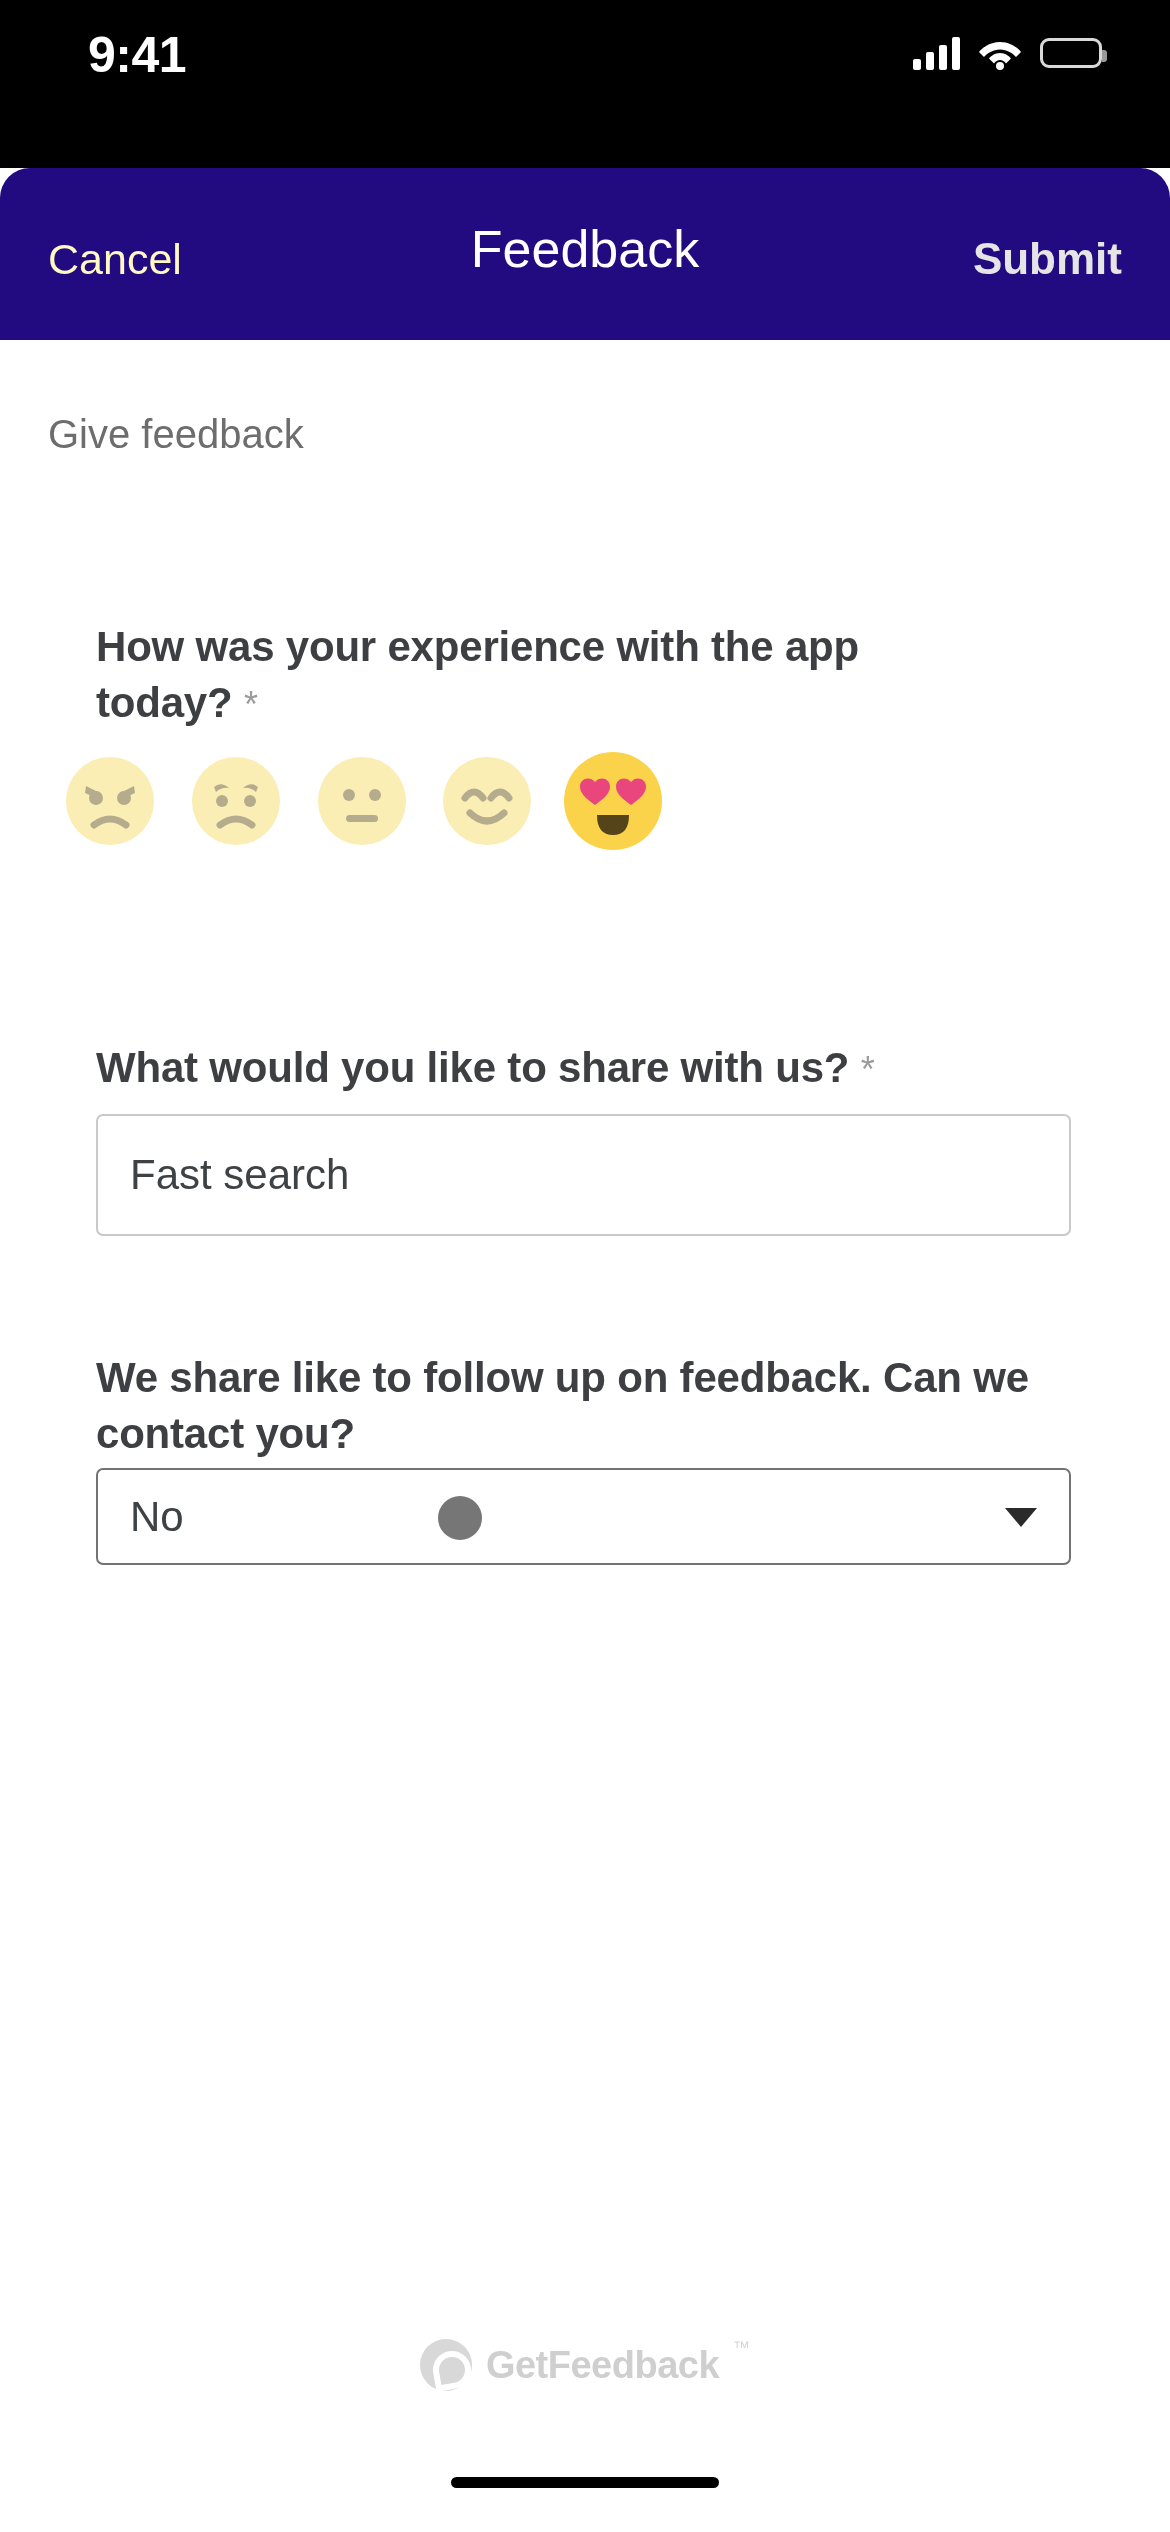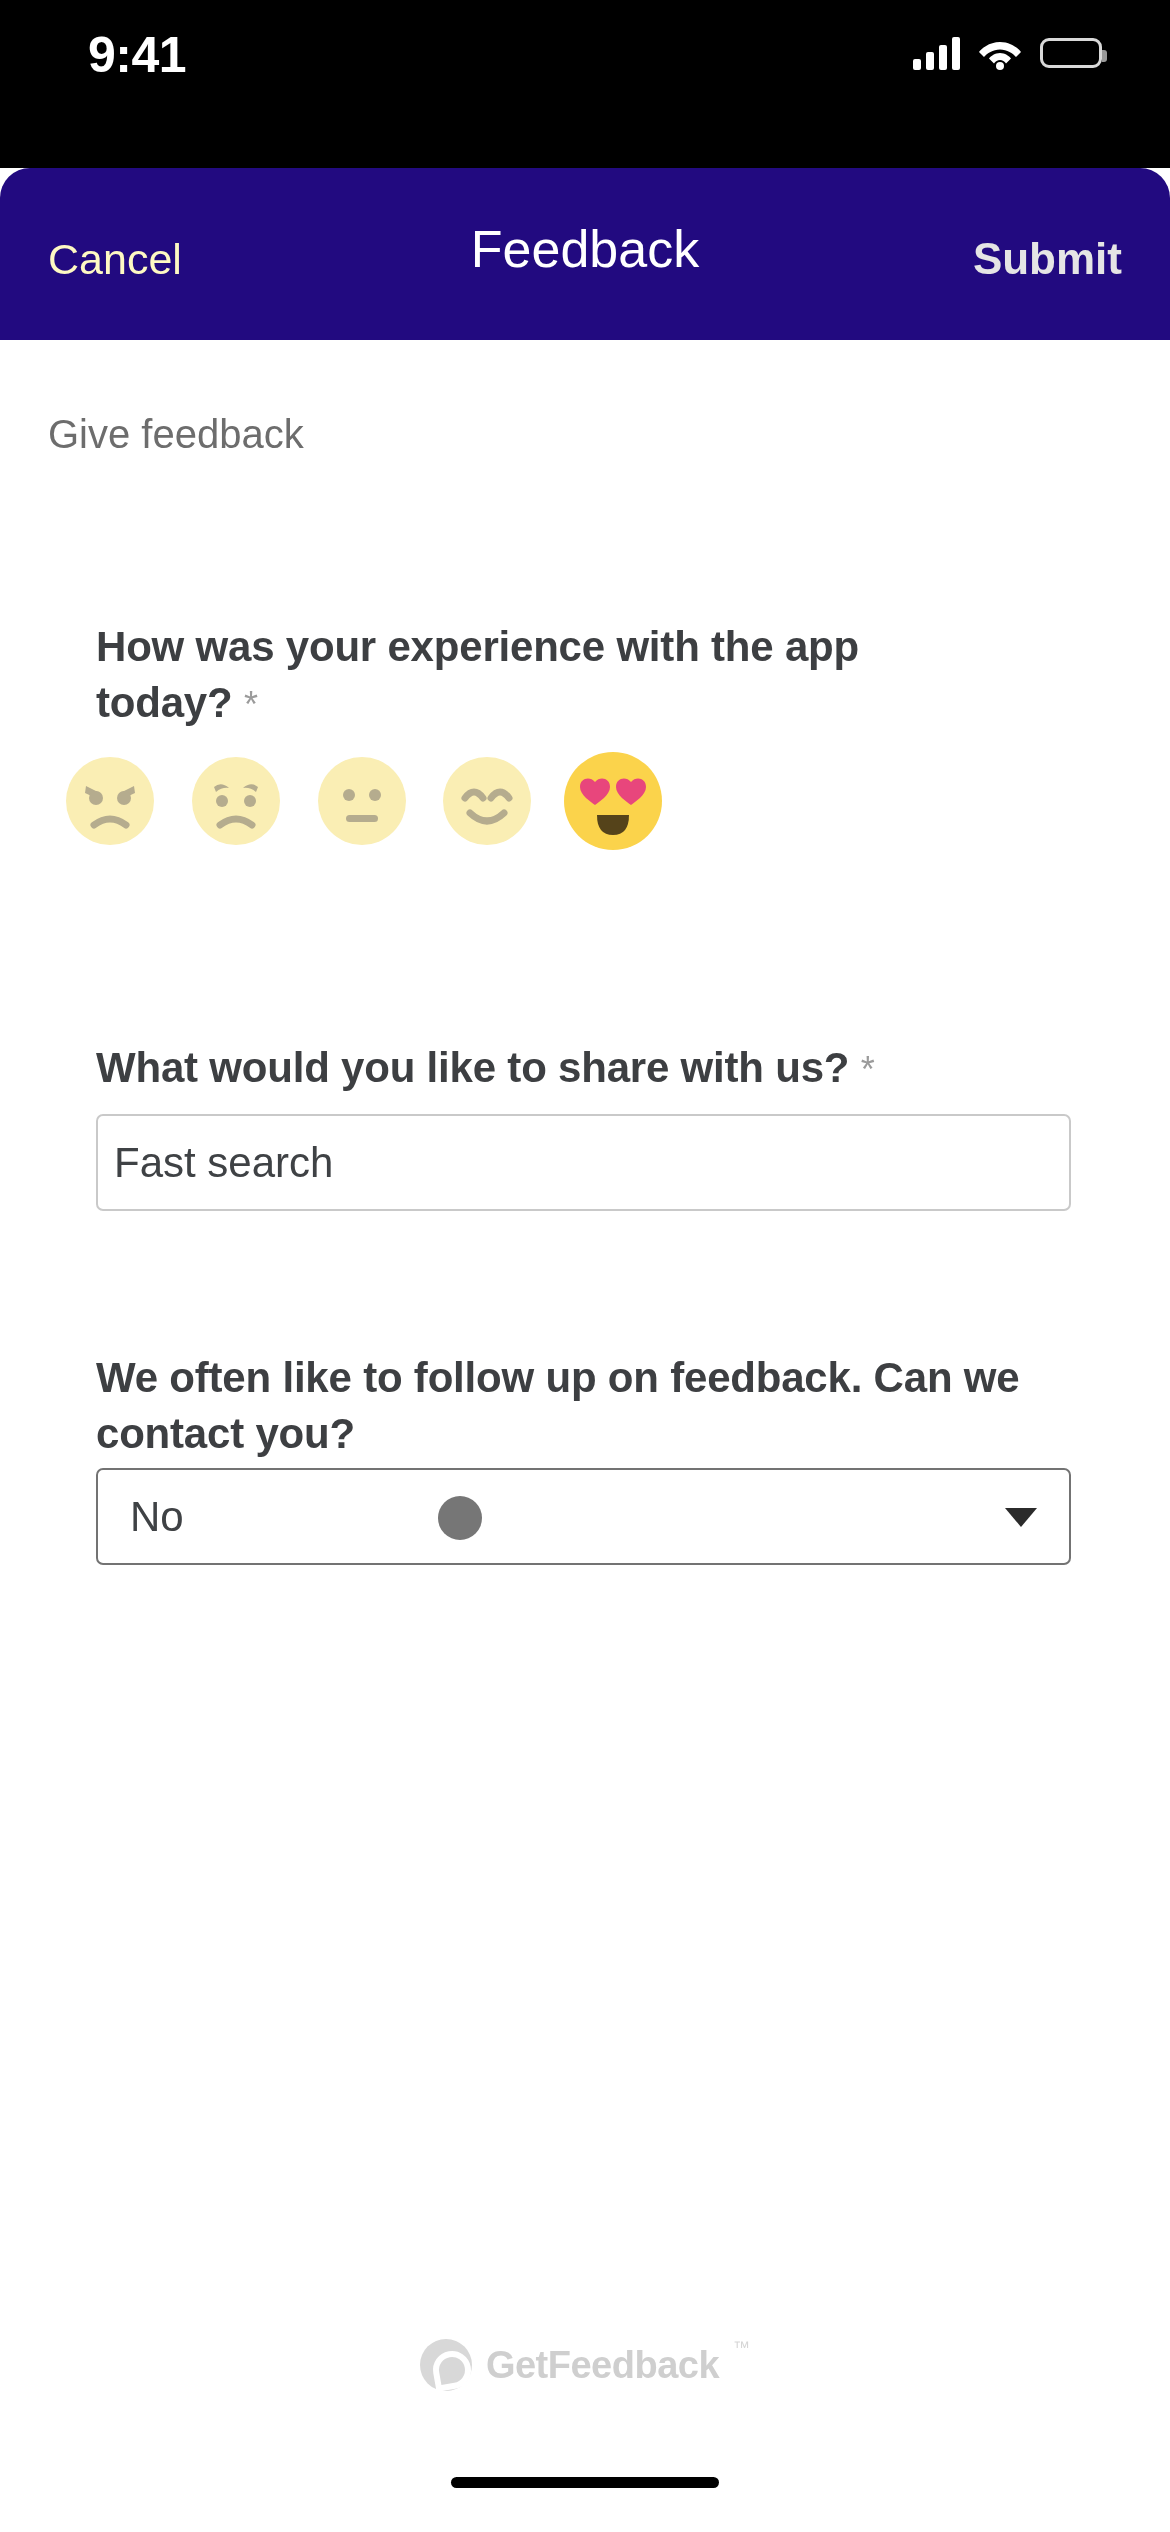--- a/index.html
+++ b/index.html
@@ -105,23 +105,23 @@
   }
   .emoji-btn svg { width:100%; height:100%; display:block; }
 
   
   .q2-text {
     position:absolute; left:96px; top:700px; width:1000px;
     font-size:42px; font-weight:700; color:#3d3f42; line-height:1.33;
     letter-spacing:-0.2px;
   }
   .text-input {
-    position:absolute; left:96px; top:774px; width:975px; height:97px;
+    position:absolute; left:96px; top:774px; width:975px; height:122px;
     border:2px solid #c9c9c9; border-radius:7px; background:#ffffff;
-    font-size:42px; color:#3f4245; padding:0 16px;
+    font-size:42px; color:#3f4245; padding:0 32px;
     font-family:"Liberation Sans", sans-serif; outline:none;
   }
   .text-input::placeholder{ color:#9b9b9b; }
 
   
   .q3-text {
     position:absolute; left:96px; top:1010px; width:1010px;
     font-size:42px; font-weight:700; color:#3d3f42; line-height:1.33;
     letter-spacing:-0.2px;
   }
@@ -257,21 +257,21 @@
         </svg>
       </button>
     </div>
 
     <div class="q2-text">
       <span>What would you like to share with us?</span>
       <span class="req">*</span>
     </div>
     <input class="text-input" type="text" value="Fast search" style="">
 
-    <div class="q3-text">We often like to follow up on feedback. Can we contact you?</div>
+    <div class="q3-text">We share like to follow up on feedback. Can we contact you?</div>
 
     <div class="select-wrap">
       <span class="select-value">No</span>
       <span class="select-knob"></span>
       <span class="select-chevron"></span>
     </div>
 
     <div class="footer">
       <span class="gf-mark"></span>
       <span class="gf-word">GetFeedback</span>

